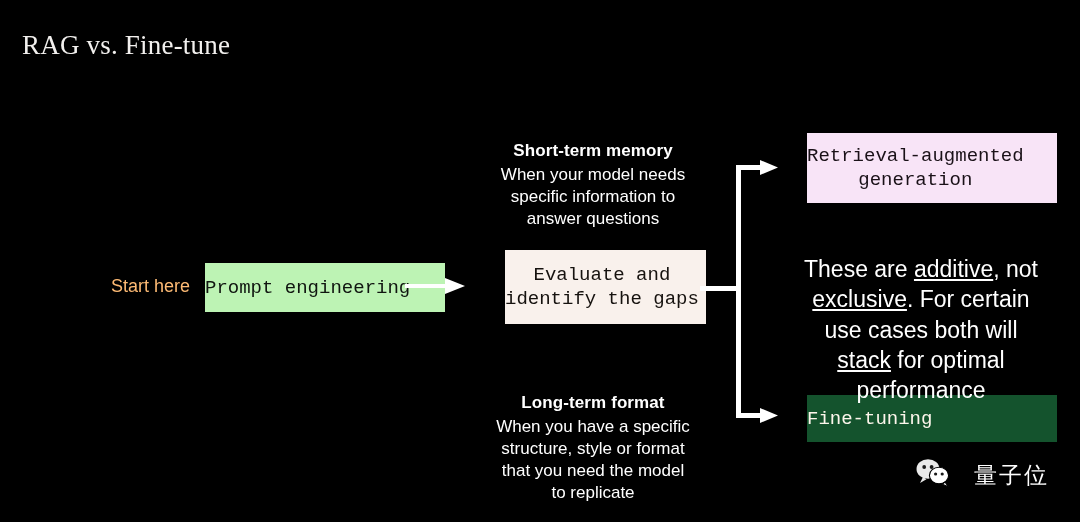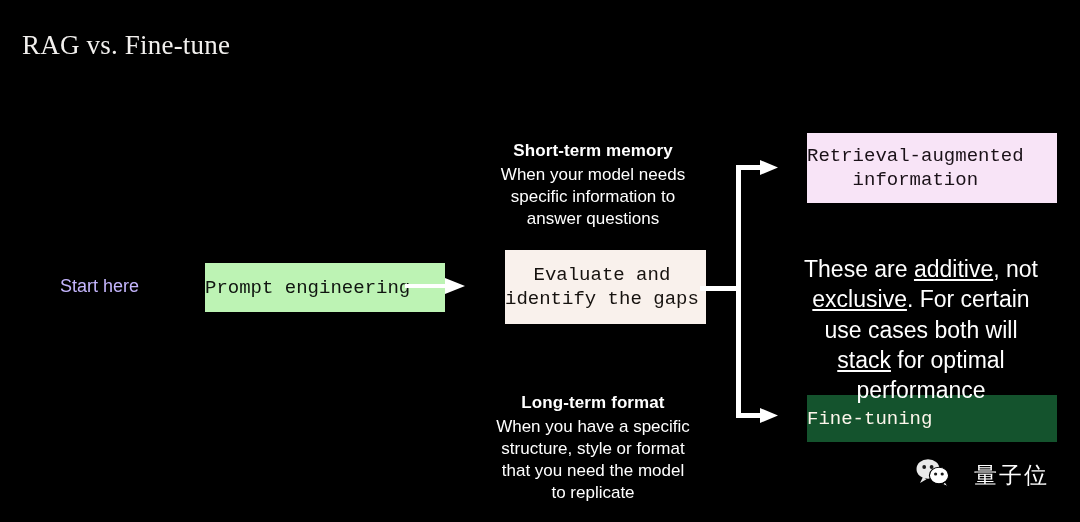--- a/index.html
+++ b/index.html
@@ -80,22 +80,22 @@
     width: 250px;
     height: 47px;
     background: #14532d;
     color: #fdf6ec;
     font-size: 19px;
   }
 
   
   .label-sans {
     position: absolute;
-    color: #c4b5fd;
-    text-align: left;
+    color: #fdba74;
+    text-align: right;
   }
 
   #start-here {
     left: 60px;
     top: 276px;
     width: 130px;
     font-size: 18px;
   }
 
   .memory-block {
@@ -209,21 +209,21 @@
       <path d="M60 5 L78 12.5 L60 20 Z" fill="#ffffff"></path>
 
       <rect x="36" y="258" width="30" height="5" fill="#ffffff"></rect>
       <path d="M60 253 L78 260.5 L60 268 Z" fill="#ffffff"></path>
     </svg>
   </div>
 
   <div id="box-rag" class="box">
     <span>
       <span>Retrieval-augmented</span><br>
-      <span>information</span>
+      <span>generation</span>
     </span>
   </div>
 
   <div id="box-finetune" class="box">
     <span>Fine-tuning</span>
   </div>
 
   <div id="additive-note">
     <span>These are </span><u>additive</u><span>, not </span><u>exclusive</u><span>. For certain use cases both will </span><u>stack</u><span> for optimal performance</span>
   </div>

